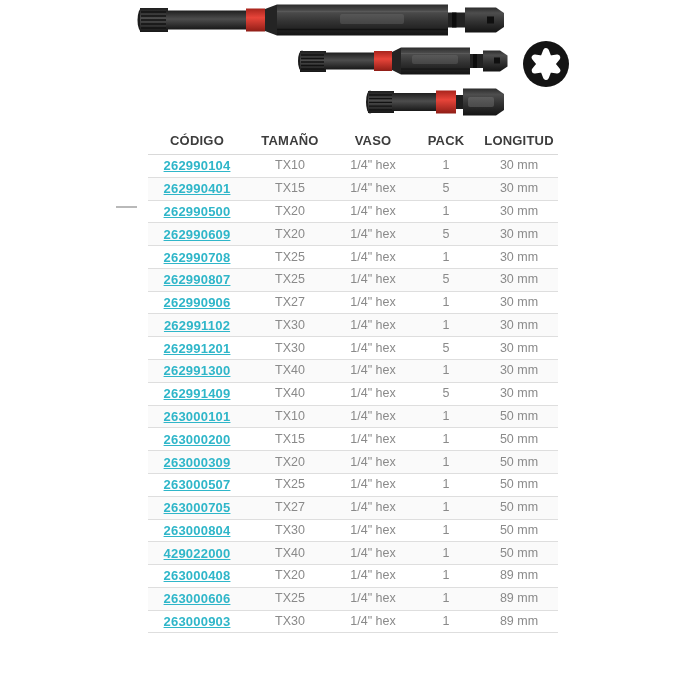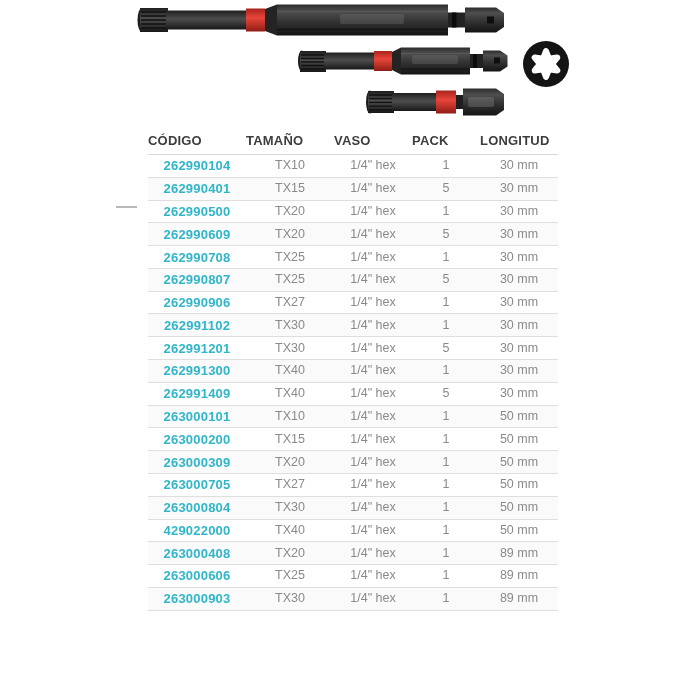--- a/index.html
+++ b/index.html
@@ -12,31 +12,31 @@
   .hero svg{display:block;}
   .artifact{position:absolute;left:116px;top:206px;width:21px;height:2px;background:#b9b9b9;}
   table.spec{
     position:absolute;left:148px;top:130px;width:410px;
     border-collapse:collapse;table-layout:fixed;
   }
   col.c-code{width:98px;} col.c-size{width:88px;} col.c-vaso{width:78px;}
   col.c-pack{width:68px;} col.c-len{width:78px;}
   th{
     font-size:13px;font-weight:bold;color:var(--header-text,#3d3d3d);
-    text-align:left;padding:3px 0 6px;letter-spacing:.2px;
+    text-align:center;padding:3px 0 6px;letter-spacing:.2px;
     border-bottom:1px solid #d9d9d9;white-space:nowrap;
   }
   td{
     font-size:12.5px;color:var(--cell-text,#8a8a8a);
     text-align:center;padding:3.4px 0;line-height:15px;
     border-bottom:1px solid #ddontbe; border-bottom:1px solid #dedede;
     white-space:nowrap;
   }
   tbody tr:nth-child(even){background:#fafafa;}
-  td.code{color:var(--accent,#2fb6c9);font-weight:bold;font-size:13px;letter-spacing:.2px;}
+  td.code{color:var(--accent,#2fb6c9);font-weight:bold;font-size:13px;letter-spacing:.2px;text-decoration:underline;}
 </style>
 </head>
 <body>
 
 <div class="hero">
   <svg width="700" height="128" viewBox="0 0 700 128">
     <defs>
       <linearGradient id="metal" x1="0" y1="0" x2="0" y2="1">
         <stop offset="0" stop-color="#2c2c2c"></stop>
           <stop offset="0.22" stop-color="#4e4e4e"></stop>
@@ -219,20 +219,27 @@
         <td>50 mm</td>
       </tr>
       <tr>
         <td class="code">263000309</td>
         <td>TX20</td>
         <td>1/4" hex</td>
         <td>1</td>
         <td>50 mm</td>
       </tr>
       <tr>
+        <td class="code">263000507</td>
+        <td>TX25</td>
+        <td>1/4" hex</td>
+        <td>1</td>
+        <td>50 mm</td>
+      </tr>
+      <tr>
         <td class="code">263000705</td>
         <td>TX27</td>
         <td>1/4" hex</td>
         <td>1</td>
         <td>50 mm</td>
       </tr>
       <tr>
         <td class="code">263000804</td>
         <td>TX30</td>
         <td>1/4" hex</td>

